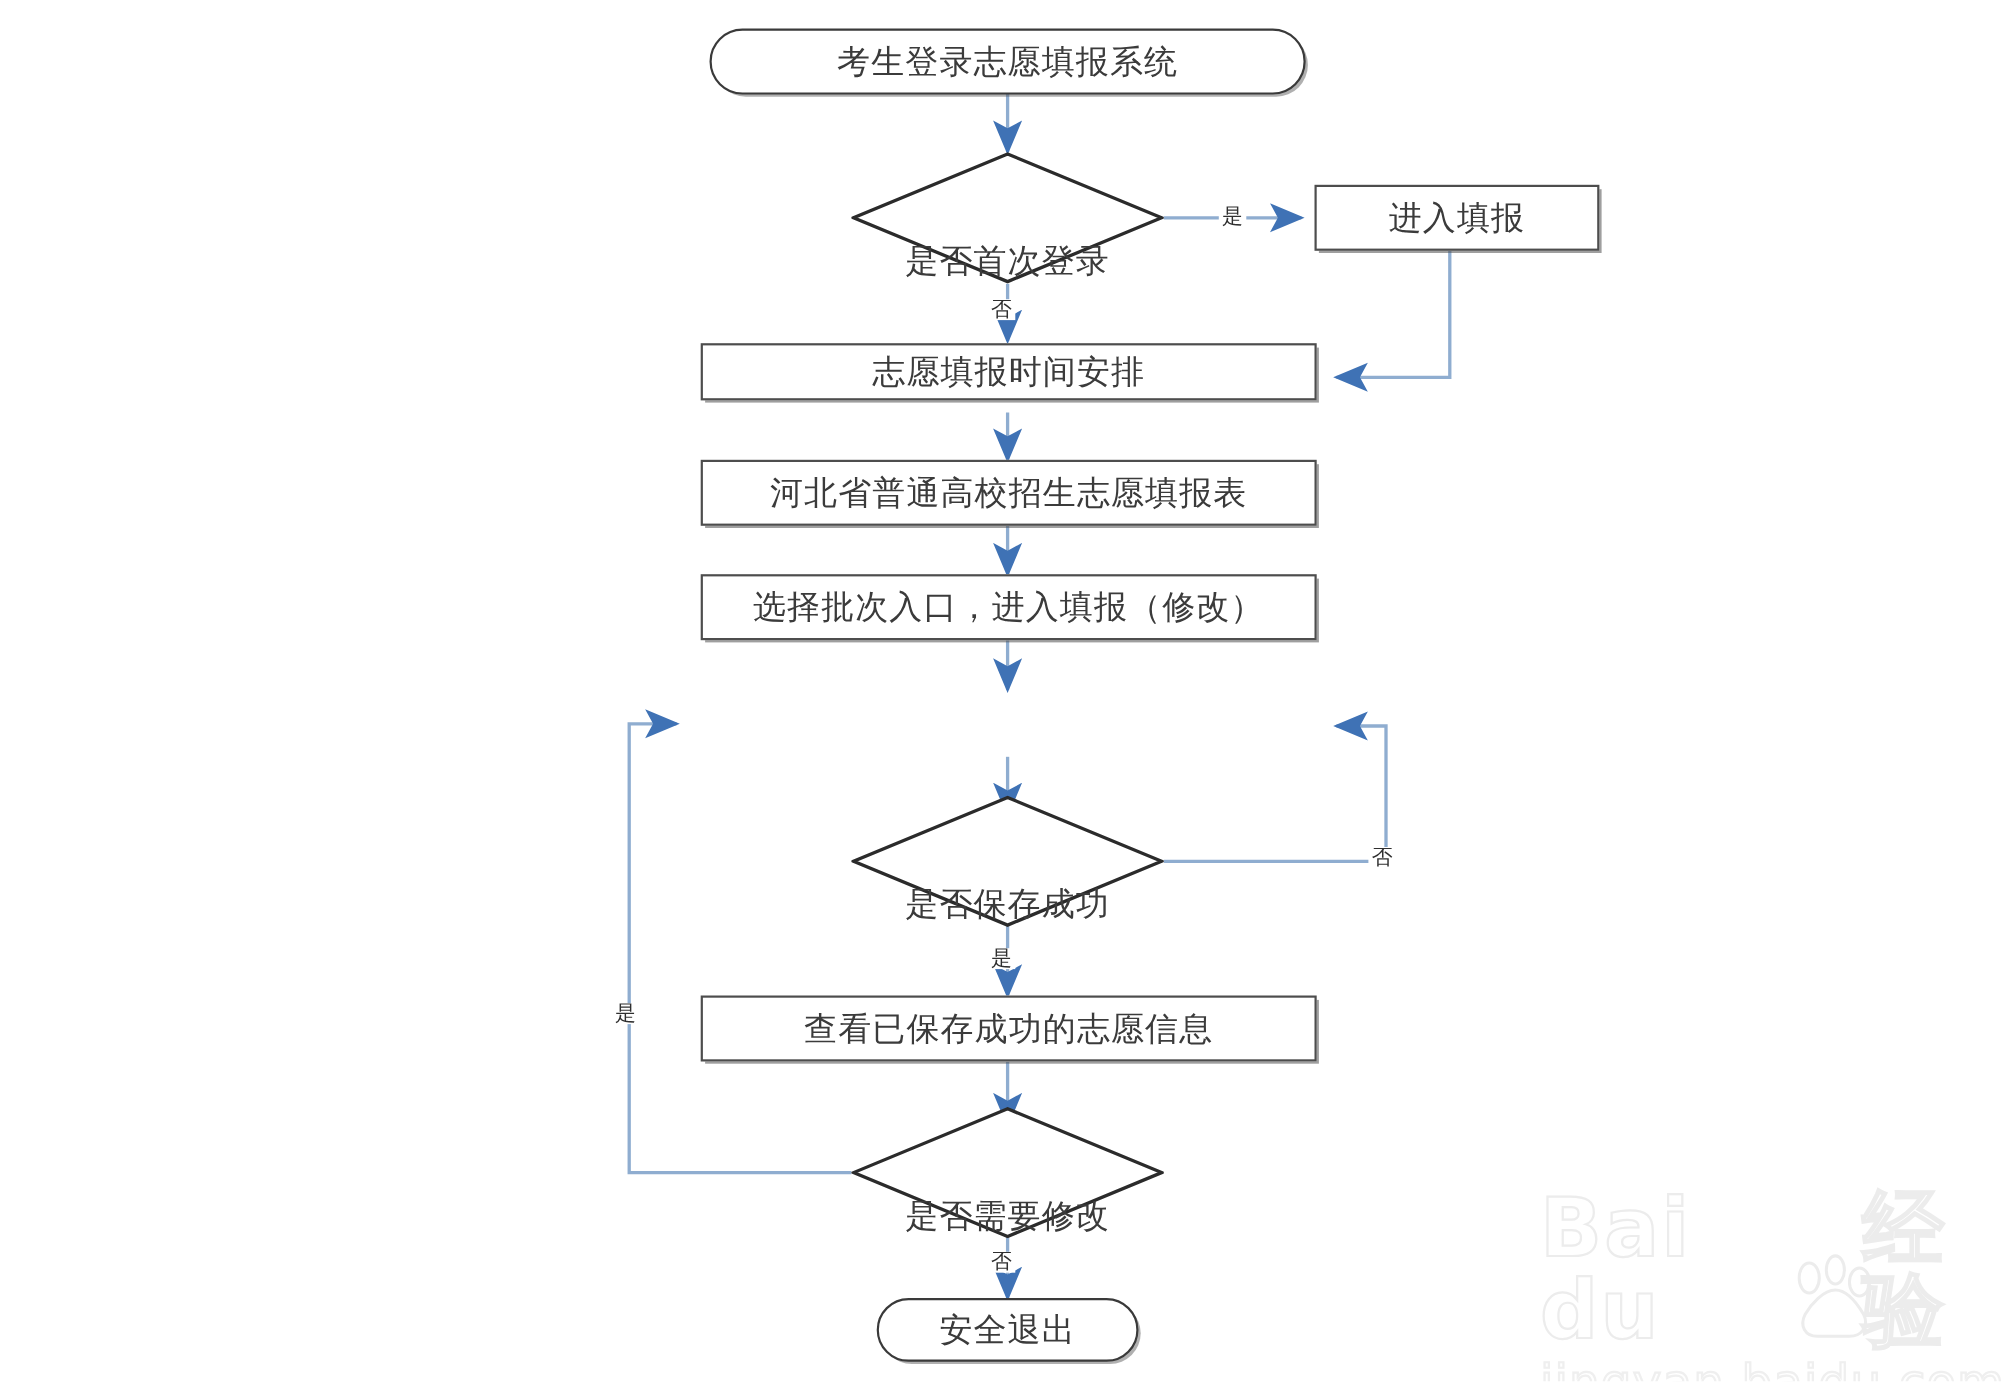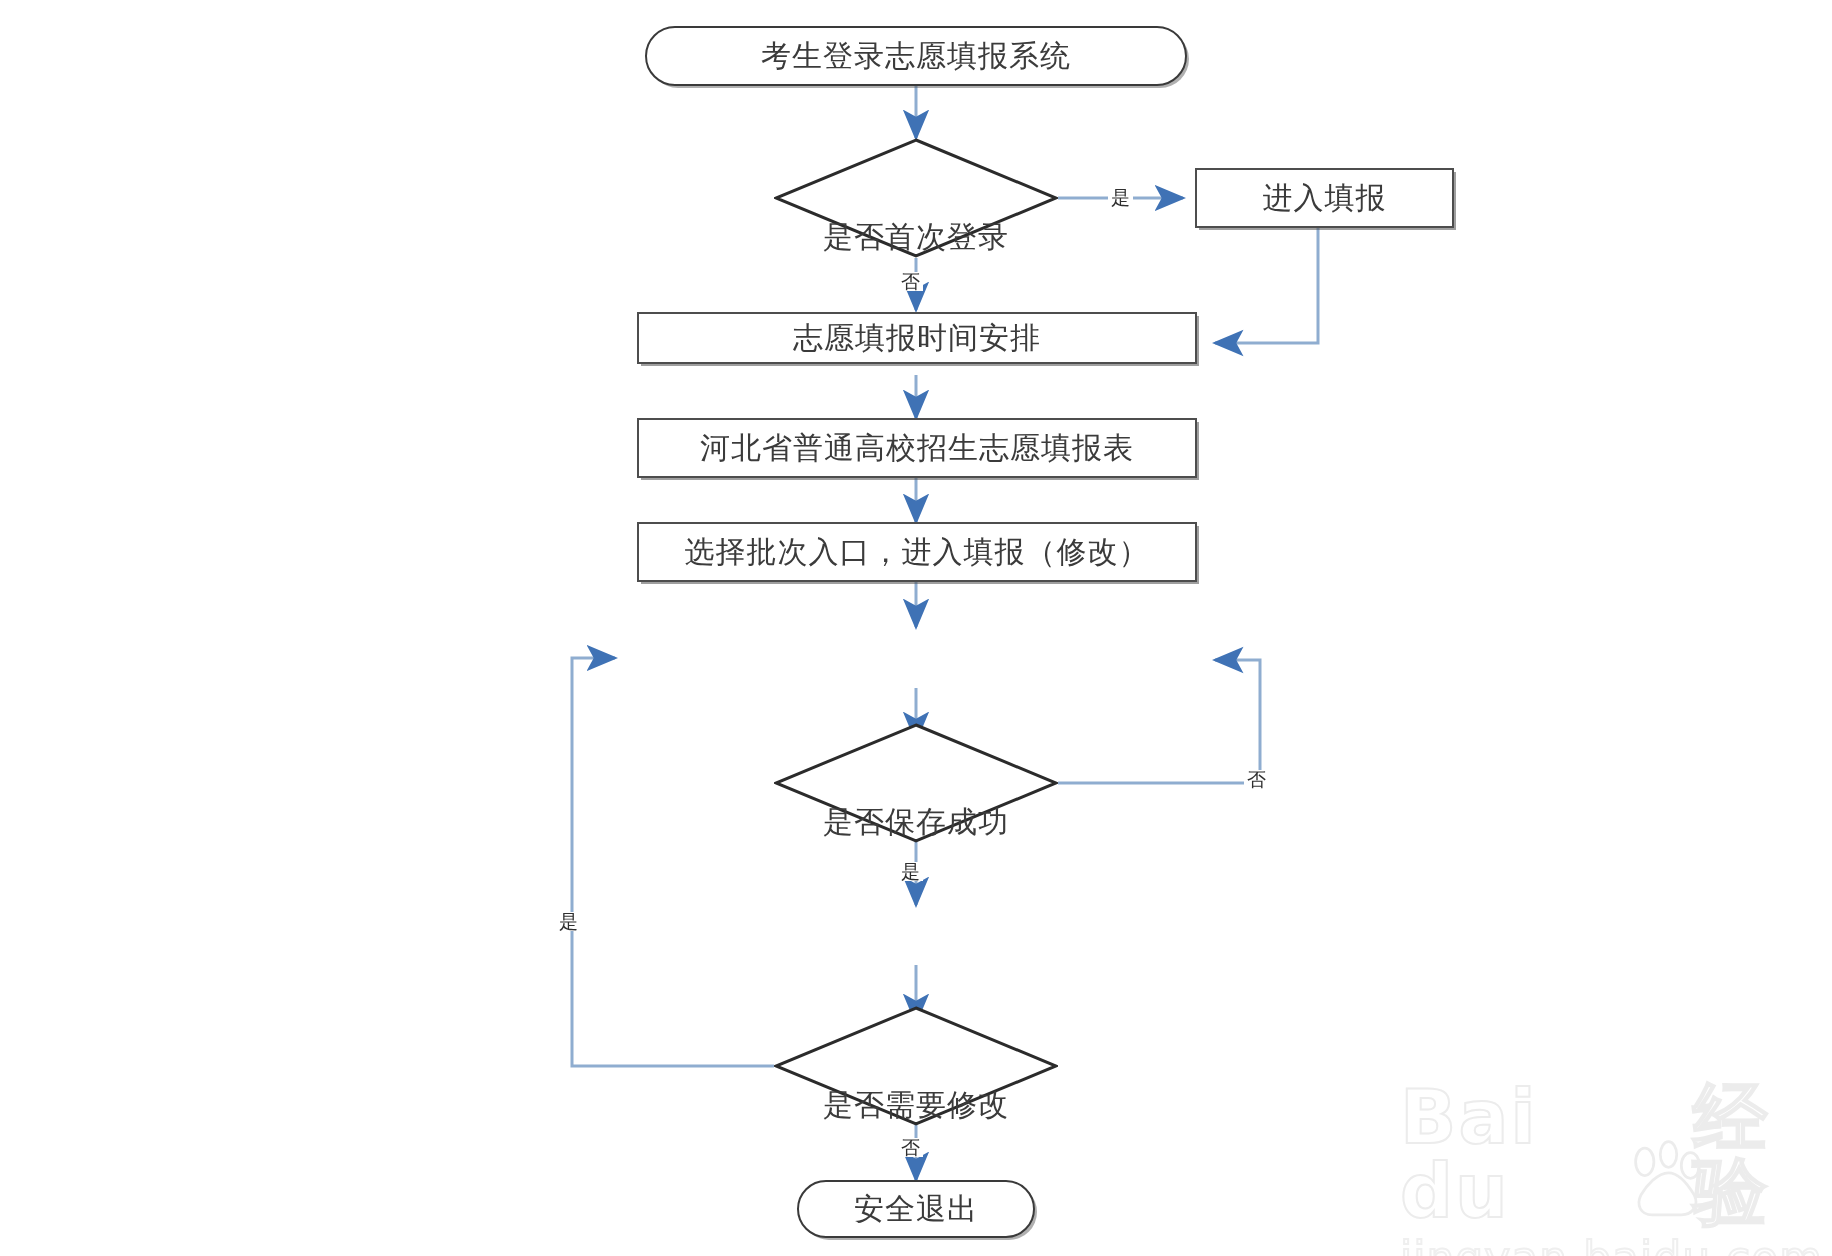--- a/index.html
+++ b/index.html
@@ -174,20 +174,23 @@
   </div>
 
 
   <div class="decision" style="left:774px; top:723px; width:284px; height:120px;">
     <svg width="284" height="120" viewBox="0 0 284 120" xmlns="http://www.w3.org/2000/svg">
       <polygon points="142,2 282,60 142,118 2,60" fill="#ffffff" stroke="#2b2b2b" stroke-width="3"></polygon>
     </svg>
     <span class="dtext">是否保存成功</span>
   </div>
 
+  <div class="node process" style="left:637px; top:905px; width:560px; height:60px;">
+    <span>查看已保存成功的志愿信息</span>
+  </div>
 
   <div class="decision" style="left:774px; top:1006px; width:284px; height:120px;">
     <svg width="284" height="120" viewBox="0 0 284 120" xmlns="http://www.w3.org/2000/svg">
       <polygon points="142,2 282,60 142,118 2,60" fill="#ffffff" stroke="#2b2b2b" stroke-width="3"></polygon>
     </svg>
     <span class="dtext">是否需要修改</span>
   </div>
 
   <div class="node terminal" style="left:797px; top:1180px; width:238px; height:58px;text-align:right;">
     <span>安全退出</span>

